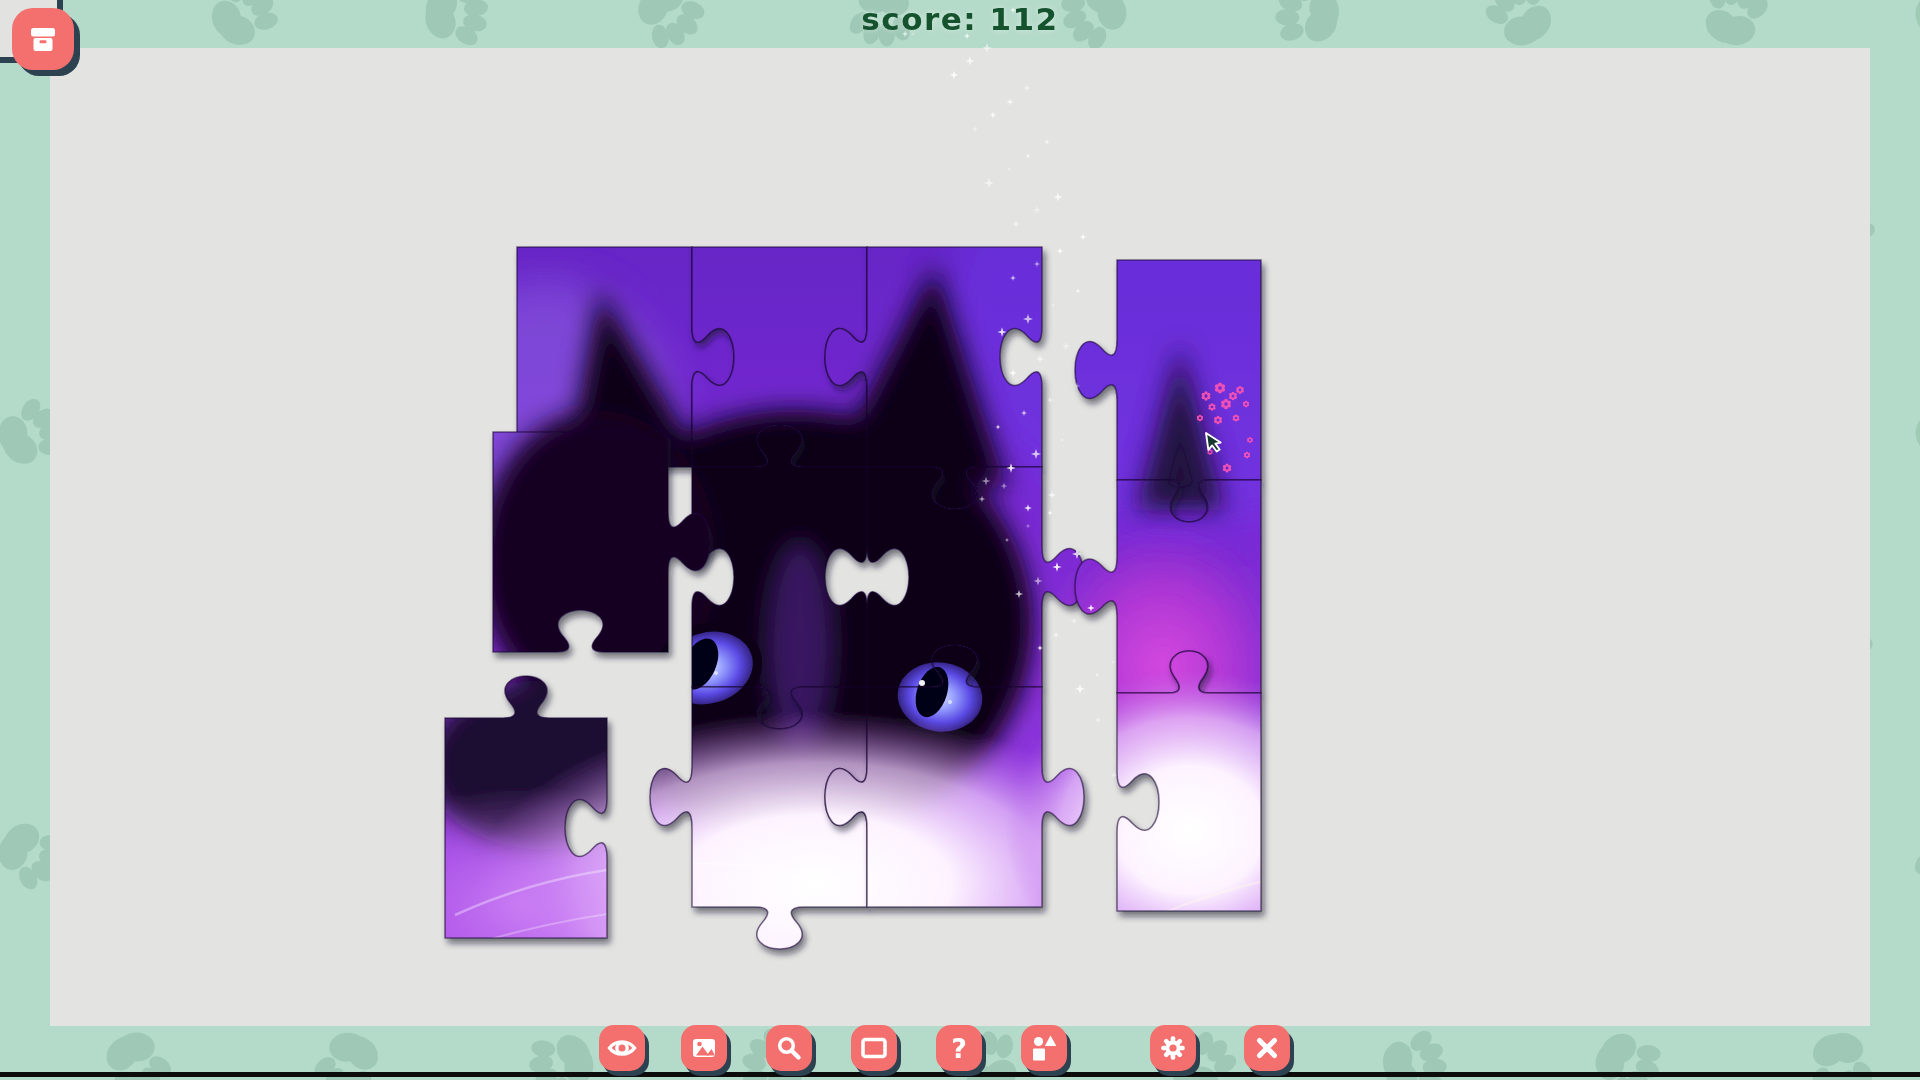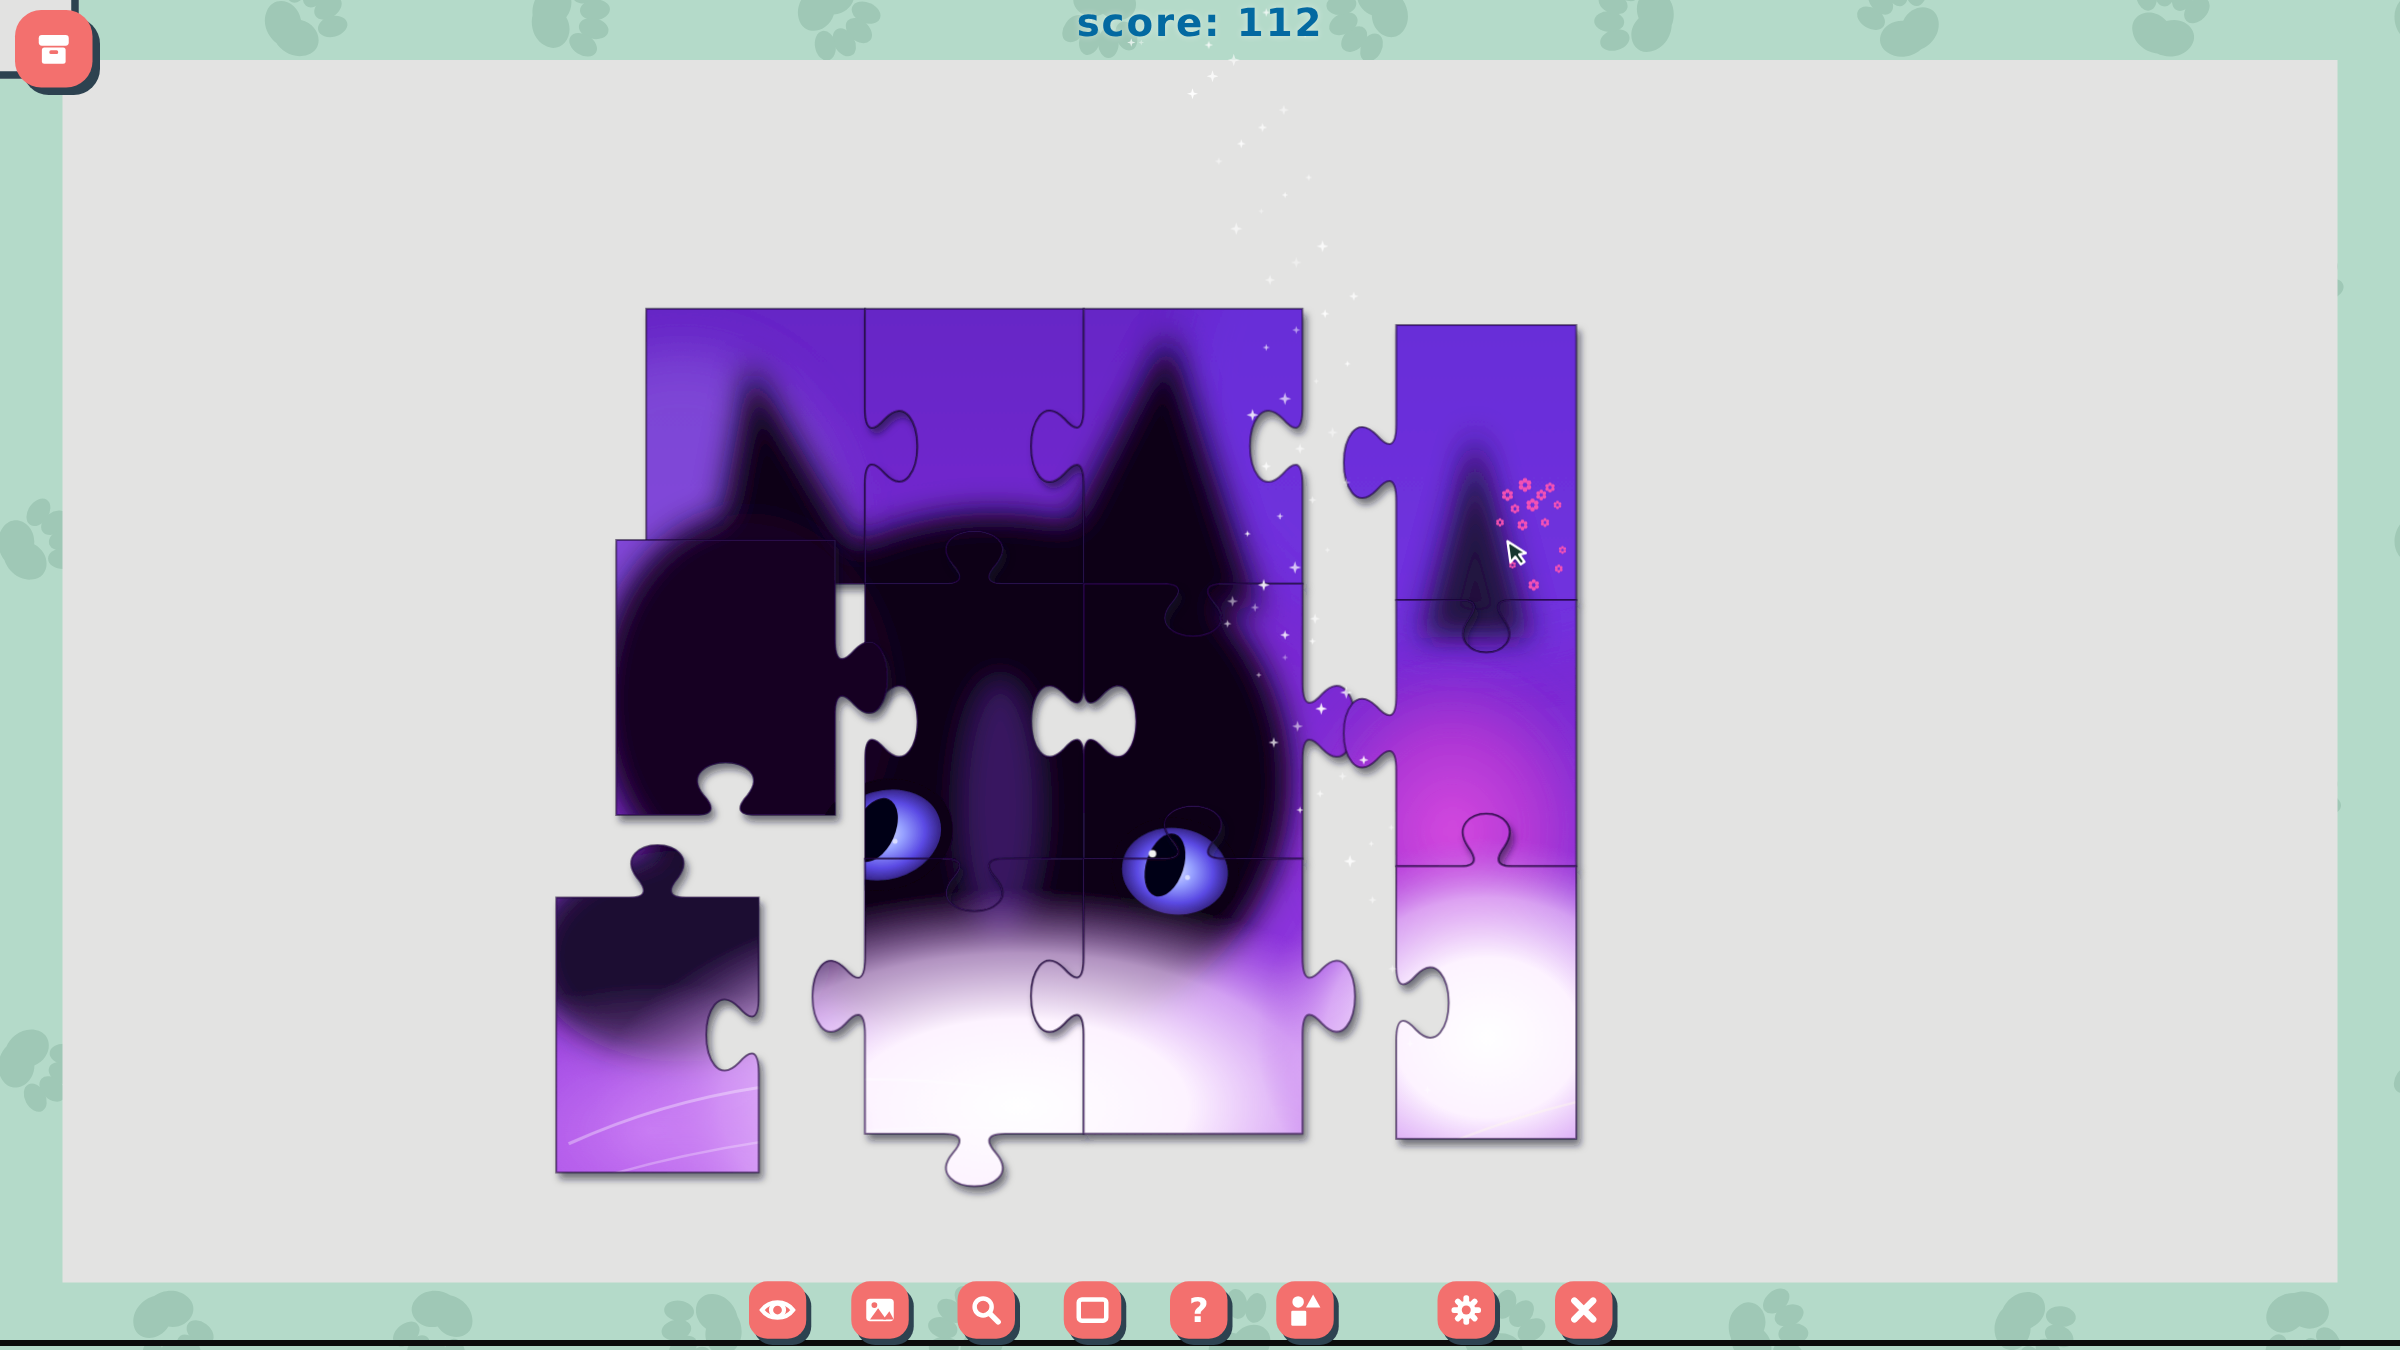--- a/index.html
+++ b/index.html
@@ -10,21 +10,21 @@
   #pawlayer{position:absolute;left:0;top:0;z-index:0;}
   #board{position:absolute;left:50px;top:48px;width:1820px;height:978px;background:#e3e3e2;z-index:1;}
   #scene{position:absolute;left:0;top:0;z-index:2;}
   #bottomline{position:absolute;left:0;top:1072px;width:1920px;height:5px;background:#0c0c0c;z-index:3;}
   #corner{position:absolute;left:0;top:0;width:57px;height:57px;background:#e2e2e1;
     border-right:6px solid #2d4250;border-bottom:6px solid #2d4250;z-index:5;}
   #menu-btn{position:absolute;left:12px;top:8px;width:62px;height:62px;background:#f3706e;
     border-radius:21px;box-shadow:6px 6px 0 #2d4250;z-index:6;
     display:flex;align-items:center;justify-content:center;cursor:pointer;}
   #score{position:absolute;top:1px;left:50%;transform:translateX(-50%);
-    color:#0369a1;font-size:31px;font-weight:bold;letter-spacing:1.5px;z-index:6;
+    color:#14532d;font-size:31px;font-weight:bold;letter-spacing:1.5px;z-index:6;
     text-shadow:0 0 6px rgba(255,255,255,.45);}
   .tb{position:absolute;top:1025px;width:46px;height:46px;border-radius:15px;background:#f3706e;
     box-shadow:4px 5px 0 #2d4250;display:flex;align-items:center;justify-content:center;
     z-index:4;cursor:pointer;}
 </style>
 </head>
 <body>
 
 <svg id="pawlayer" width="1920" height="1080">
     <defs>

